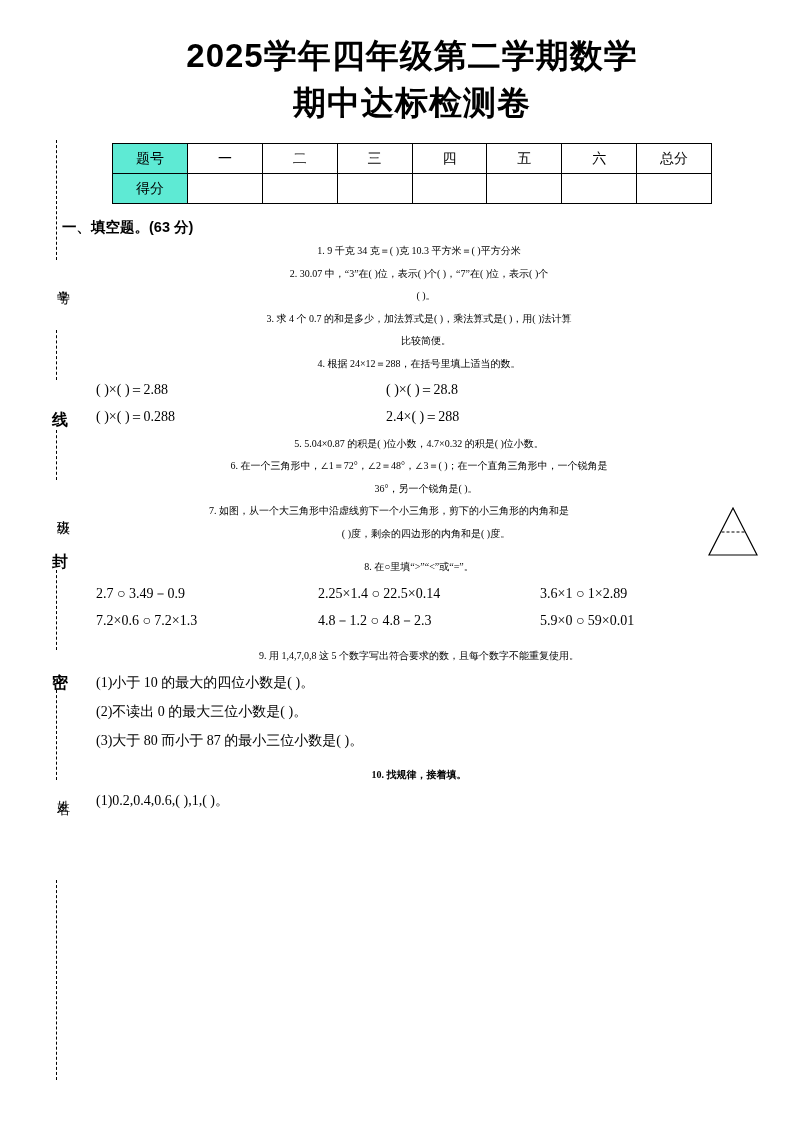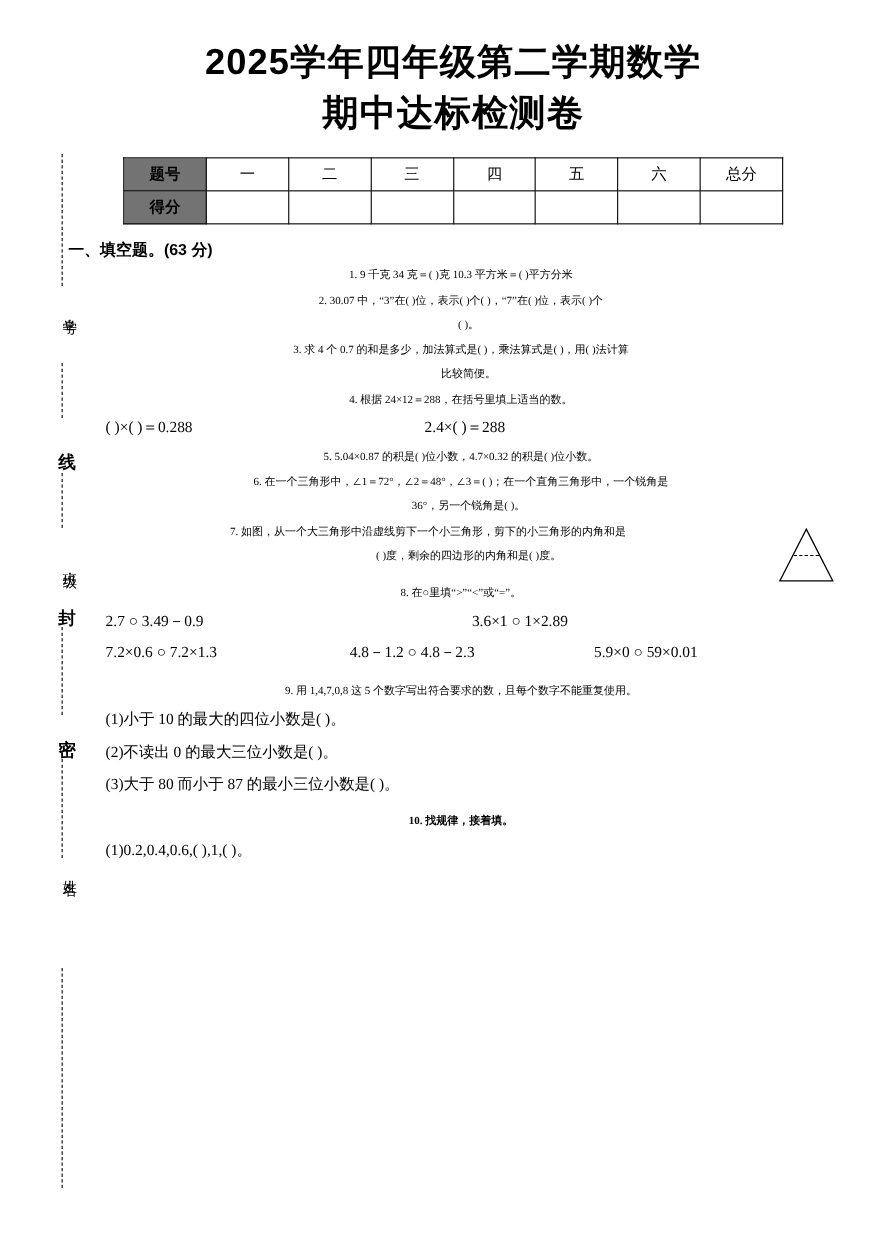--- a/index.html
+++ b/index.html
@@ -90,23 +90,23 @@
     table-layout: fixed;
   }
   table.score td {
     border: 1px solid #000;
     height: 27px;
     text-align: center;
     font-size: 14px;
     font-family: "Liberation Sans", sans-serif;
   }
   table.score td.hdr {
-    background: #737373;
+    background: #5eead4;
     width: 72px;
-    font-weight: bold;
+    font-weight: normal;
   }
 
   
   .section-head {
     font-size: 14.5px;
     font-weight: bold;
     font-family: "Liberation Sans", sans-serif;
     margin: 14px 0 4px 0;
   }
   .q {
@@ -202,20 +202,24 @@
   <div class="q">1. 9 千克 34 克＝(            )克        10.3 平方米＝(              )平方分米</div>
 
   <div class="q">2. 30.07 中，“3”在(            )位，表示(          )个(          )，“7”在(              )位，表示(          )个</div>
   <div class="q indent2" style="margin-left:28px;">(          )。</div>
 
   <div class="q">3. 求 4 个 0.7 的和是多少，加法算式是(              )，乘法算式是(              )，用(          )法计算</div>
   <div class="q indent2" style="margin-left:28px;">比较简便。</div>
 
   <div class="q">4. 根据 24×12＝288，在括号里填上适当的数。</div>
   <div class="cols2">
+    <div>(          )×(            )＝2.88</div>
+    <div>(          )×(            )＝28.8</div>
+  </div>
+  <div class="cols2">
     <div>(          )×(            )＝0.288</div>
     <div>2.4×(            )＝288</div>
   </div>
 
   <div class="q">5. 5.04×0.87 的积是(            )位小数，4.7×0.32 的积是(            )位小数。</div>
 
   <div class="q">6. 在一个三角形中，∠1＝72°，∠2＝48°，∠3＝(              )；在一个直角三角形中，一个锐角是</div>
   <div class="q indent2" style="margin-left:28px;">36°，另一个锐角是(              )。</div>
 
   <div class="q q-with-fig" style="padding-right:60px;">
@@ -223,20 +227,21 @@
     <svg class="fig-triangle" viewBox="0 0 54 54">
       <polygon points="27,3 51,50 3,50" fill="none" stroke="#000" stroke-width="1.2"></polygon>
       <line x1="15.5" y1="27" x2="38.5" y2="27" stroke="#000" stroke-width="1" stroke-dasharray="3,2"></line>
     </svg>
   </div>
   <div class="q indent2" style="margin-left:28px;">(          )度，剩余的四边形的内角和是(            )度。</div>
 
   <div class="q" style="margin-top:14px;">8. 在○里填“&gt;”“&lt;”或“=”。</div>
   <div class="cols3">
     <div>2.7 ○ 3.49－0.9</div>
+    <div>2.25×1.4 ○ 22.5×0.14</div>
     <div>3.6×1 ○ 1×2.89</div>
   </div>
   <div class="cols3">
     <div>7.2×0.6 ○ 7.2×1.3</div>
     <div>4.8－1.2 ○ 4.8－2.3</div>
     <div>5.9×0 ○ 59×0.01</div>
   </div>
 
   <div class="q" style="margin-top:12px;">9. 用 1,4,7,0,8 这 5 个数字写出符合要求的数，且每个数字不能重复使用。</div>
   <div class="sub">(1)小于 10 的最大的四位小数是(              )。</div>

